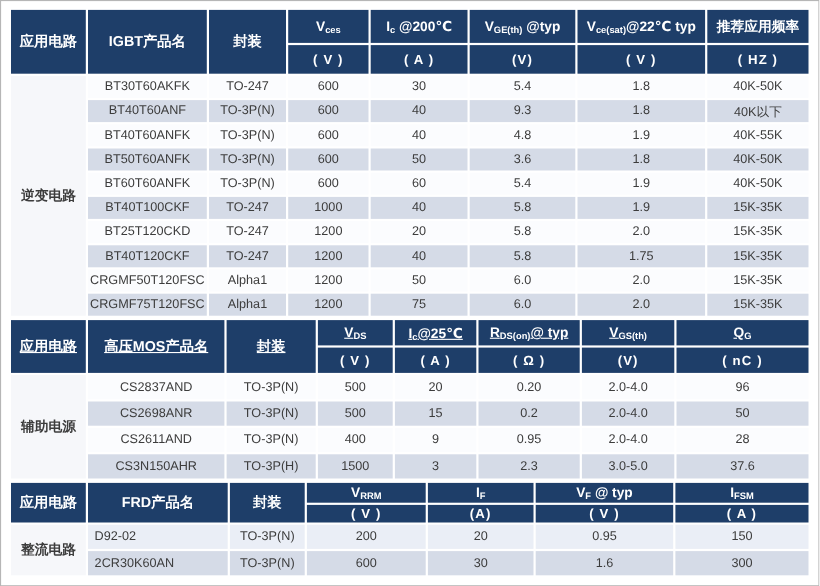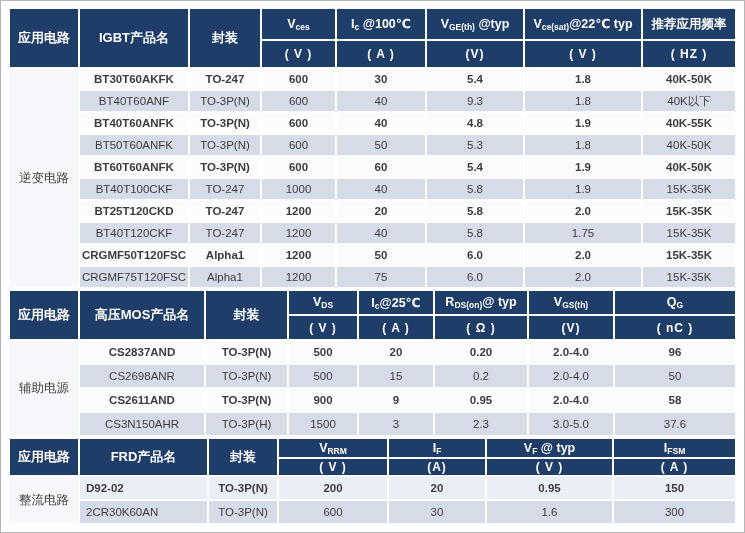--- a/index.html
+++ b/index.html
@@ -27,32 +27,33 @@
   th.hc,th.hp,th.hu{
     background:var(--header-bg);color:var(--header-text);
     font-weight:bold;text-align:center;
   }
   th.hc{font-size:13px;margin-top:25px;}
   th.hp{font-size:12.5px;}
   th.hp sub{font-size:8.5px;vertical-align:-2px;}
   th.hu{font-size:12px;letter-spacing:1px;}
   tbody td{font-size:11.5px;color:var(--body-text);text-align:center;}
   tr.zebra .cell{background:var(--zebra);}
-  tr.plain .cell{background:var(--plain);font-weight:bold;}
+  tr.plain .cell{background:var(--plain);}
   .t-frd tr.plain .cell{background:var(--frd-plain);}
   .label-cell{
     background:var(--label);font-size:12.5px;color:#3c3c3c;
+    font-weight:bold;
   }
   .t-frd .name-cell{text-align:left;padding-left:6px;}
   .t-igbt tbody td{height:20px;}
   .t-mos tbody td{height:22px;}
   .t-frd tbody td{height:22px;}
   .t-igbt thead tr:first-child th{height:30px;}
   .t-igbt thead tr:nth-child(2) th{height:26px;}
-  .t-mos thead tr:first-child th{height:23px;}
+  .t-mos thead tr:first-child th{height:23px;text-decoration:underline;}
   .t-mos thead tr:nth-child(2) th{height:23px;}
   .t-frd thead tr:first-child th{height:18px;}
   .t-frd thead tr:nth-child(2) th{height:16px;}
 </style>
 </head>
 <body>
 
 <div class="frame">
 
   <table class="spec t-igbt">
@@ -65,21 +66,21 @@
         <col style="width:96px">
       <col style="width:116px">
         <col style="width:92px">
     </colgroup>
     <thead>
       <tr>
         <th class="hc" rowspan="2">应用电路</th>
         <th class="hc" rowspan="2">IGBT产品名</th>
         <th class="hc" rowspan="2">封装</th>
         <th class="hp"><span>V</span><sub>ces</sub><span></span></th>
-        <th class="hp"><span>I</span><sub>c</sub><span> @100℃</span></th>
+        <th class="hp"><span>I</span><sub>c</sub><span> @200℃</span></th>
         <th class="hp"><span>V</span><sub>GE(th)</sub><span> @typ</span></th>
         <th class="hp"><span>V</span><sub>ce(sat)</sub><span>@22℃ typ</span></th>
         <th class="hp"><span>推荐应用频率</span><sub></sub><span></span></th>
       </tr>
       <tr>
         <th class="hu">( V )</th>
         <th class="hu">( A )</th>
         <th class="hu">(V)</th>
         <th class="hu">( V )</th>
         <th class="hu">( HZ )</th>
@@ -112,21 +113,21 @@
           <td class="cell val-cell">40</td>
           <td class="cell val-cell">4.8</td>
           <td class="cell val-cell">1.9</td>
           <td class="cell val-cell">40K-55K</td>
         </tr>
         <tr class="zebra">
           <td class="cell name-cell">BT50T60ANFK</td>
           <td class="cell val-cell">TO-3P(N)</td>
           <td class="cell val-cell">600</td>
           <td class="cell val-cell">50</td>
-          <td class="cell val-cell">5.3</td>
+          <td class="cell val-cell">3.6</td>
           <td class="cell val-cell">1.8</td>
           <td class="cell val-cell">40K-50K</td>
         </tr>
         <tr class="plain">
           <td class="cell name-cell">BT60T60ANFK</td>
           <td class="cell val-cell">TO-3P(N)</td>
           <td class="cell val-cell">600</td>
           <td class="cell val-cell">60</td>
           <td class="cell val-cell">5.4</td>
           <td class="cell val-cell">1.9</td>
@@ -226,25 +227,25 @@
           <td class="cell val-cell">TO-3P(N)</td>
           <td class="cell val-cell">500</td>
           <td class="cell val-cell">15</td>
           <td class="cell val-cell">0.2</td>
           <td class="cell val-cell">2.0-4.0</td>
           <td class="cell val-cell">50</td>
         </tr>
         <tr class="plain">
           <td class="cell name-cell">CS2611AND</td>
           <td class="cell val-cell">TO-3P(N)</td>
-          <td class="cell val-cell">900</td>
+          <td class="cell val-cell">400</td>
           <td class="cell val-cell">9</td>
           <td class="cell val-cell">0.95</td>
           <td class="cell val-cell">2.0-4.0</td>
-          <td class="cell val-cell">58</td>
+          <td class="cell val-cell">28</td>
         </tr>
         <tr class="zebra">
           <td class="cell name-cell">CS3N150AHR</td>
           <td class="cell val-cell">TO-3P(H)</td>
           <td class="cell val-cell">1500</td>
           <td class="cell val-cell">3</td>
           <td class="cell val-cell">2.3</td>
           <td class="cell val-cell">3.0-5.0</td>
           <td class="cell val-cell">37.6</td>
         </tr>

